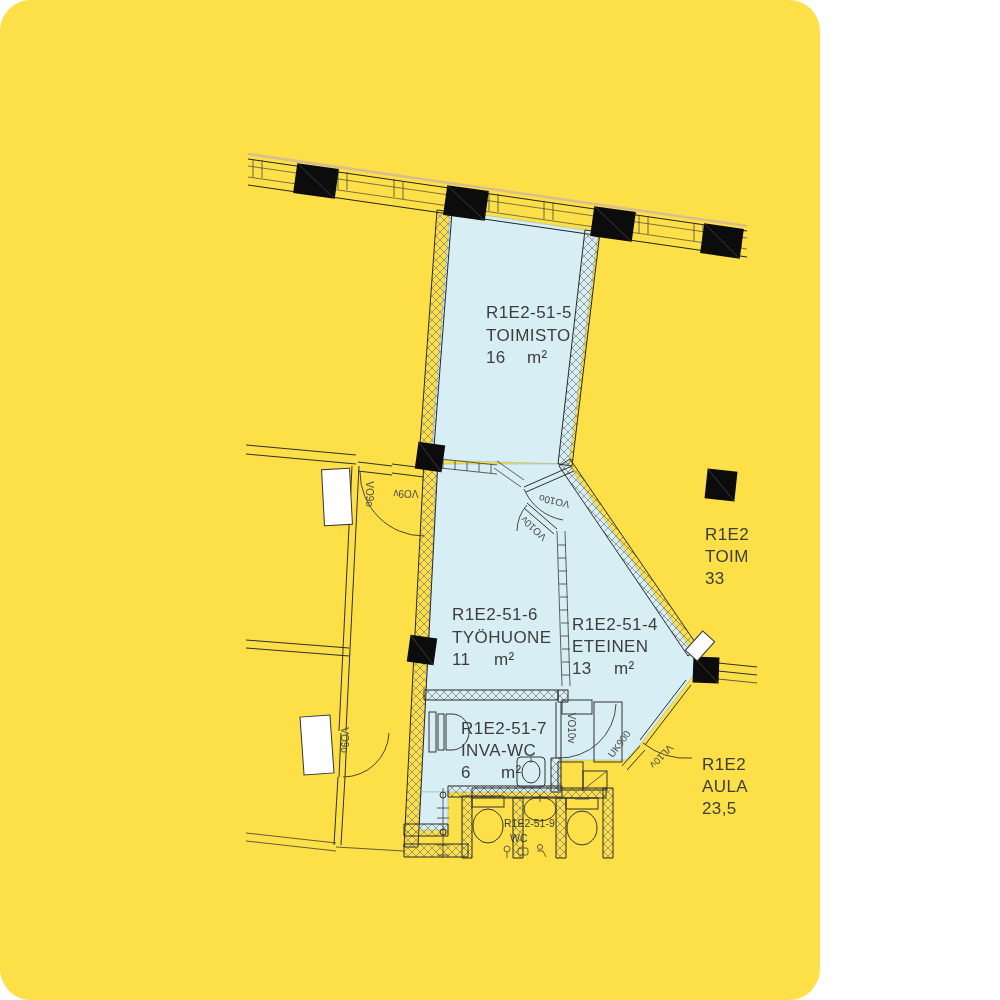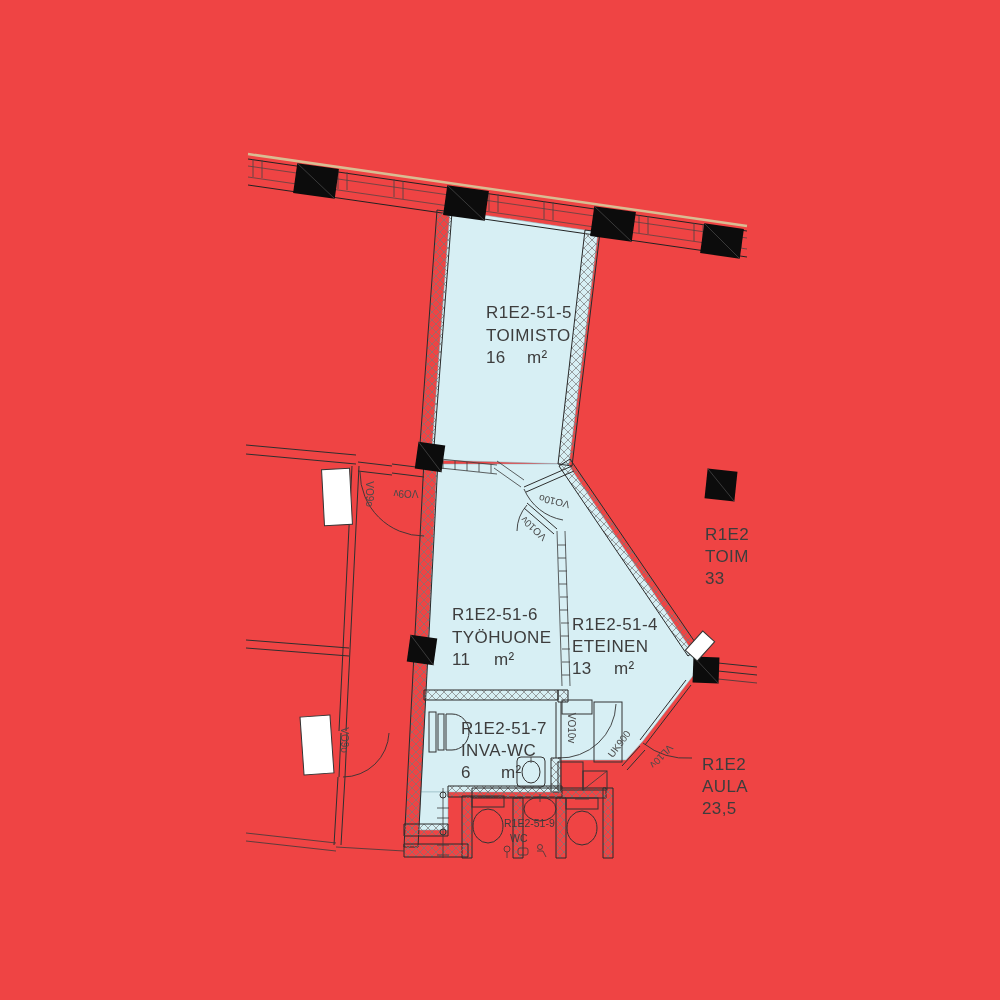--- a/index.html
+++ b/index.html
@@ -1,17 +1,17 @@
 <!DOCTYPE html>
 <html style="--room-fill: #d7eff4; --column-fill: #0c0c0c; --facade: #d9bd93; --label: #3d3d3d; --door-label: #4a4a4a;"><head>
 <meta charset="utf-8">
 <style>
   html,body{margin:0;padding:0;background:#fff;}
-  #stage{position:relative;width:1000px;height:1000px;background:#ef4444;overflow:hidden;
-         font-family:"Liberation Sans",sans-serif;}
+  #stage{position:relative;width:820px;height:1000px;background:#fde047;overflow:hidden;
+         font-family:"Liberation Sans",sans-serif;border-radius:31px;}
   svg{position:absolute;left:0;top:0;}
   .room{fill:var(--room-fill,#d7eff4);stroke:#86aeb8;stroke-width:.5;}
   .hwall{fill:url(#xh);stroke:#2a2a2a;stroke-width:1;}
   .twall{stroke:#2f2f2f;stroke-width:1;fill:none;}
   .thin{stroke:#3a3a3a;stroke-width:.8;fill:none;}
   .fix{stroke:#333;stroke-width:1;fill:none;}
   .fixw{stroke:#333;stroke-width:1;fill:#fff;}
   .arc{stroke:#333;stroke-width:.9;fill:none;}
   .col{fill:var(--column-fill,#0c0c0c);}
   .coldiag{stroke:#4a4a4a;stroke-width:.7;}

